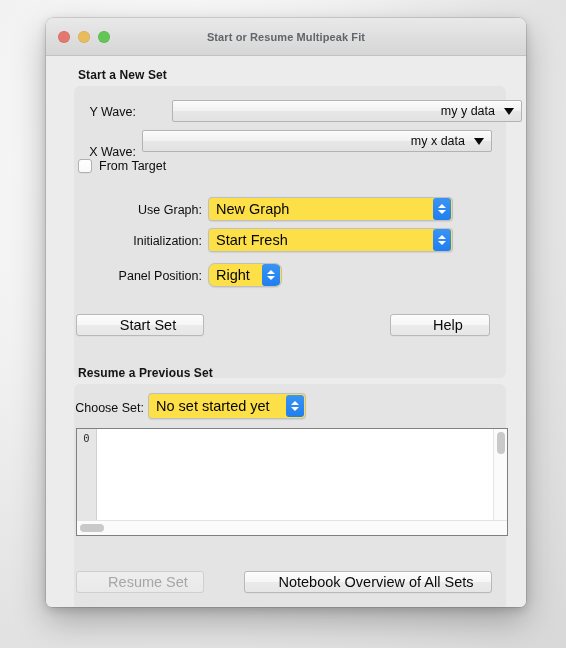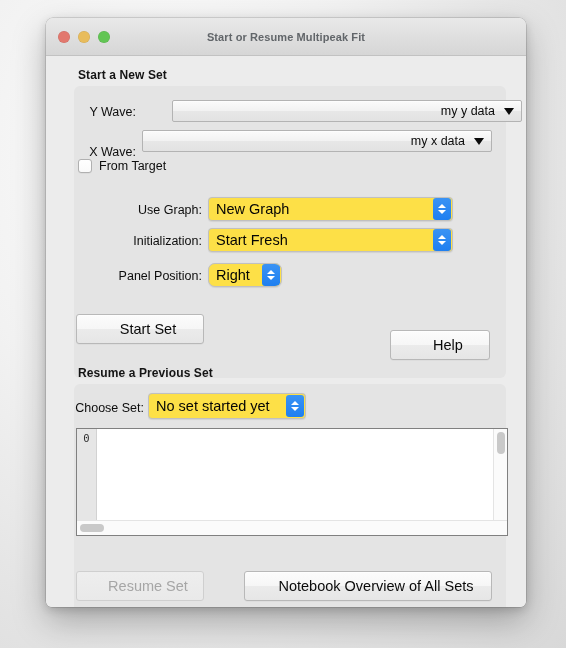--- a/index.html
+++ b/index.html
@@ -177,21 +177,21 @@
     width: 0; height: 0;
     border-left: 4px solid transparent;
     border-right: 4px solid transparent;
   }
   .chev-up { border-bottom: 4px solid #ffffff; }
   .chev-dn { border-top: 4px solid #ffffff; }
 
   
   .pushbtn {
     position: absolute;
-    height: 30px;
+    height: 22px;
     background: linear-gradient(to bottom, #fcfcfc 0%, #f6f6f6 50%, #ebebeb 51%, #e6e6e6 100%);
     border: 1px solid #b8b8b8;
     border-radius: 3px;
     display: flex;
     align-items: center;
     justify-content: center;
     font-size: 14.5px;
     color: #0a0a0a;
     white-space: nowrap;
     box-shadow: 0 1px 0 rgba(255,255,255,0.7) inset, 0 0.5px 0.5px rgba(0,0,0,0.06);
@@ -318,21 +318,21 @@
     <span class="lbl" style="left:38px; top:213px; width:118px;">Panel Position:</span>
     <div class="popup" style="left:162px; top:207px; width:74px;border-radius:7px;">
       <span class="pu-text">Right</span>
       <span class="pu-chev">
         <span class="chev-up"></span>
           <span class="chev-dn"></span>
       </span>
     </div>
 
     <div class="pushbtn" style="left:30px; top:258px; width:128px;">Start Set</div>
-    <div class="pushbtn" style="left:344px; top:258px; width:100px;margin-top:16px;">Help</div>
+    <div class="pushbtn" style="left:344px; top:258px; width:100px;">Help</div>
 
     <span class="section-title" style="left:32px; top:310px;">Resume a Previous Set</span>
 
     <div class="groupbox" style="left:28px; top:328px; width:432px; height:246px;"></div>
 
     <span class="lbl" style="left:22px; top:345px; width:76px;">Choose Set:</span>
     <div class="popup" style="left:102px; top:337px; width:158px; height:26px;">
       <span class="pu-text">No set started yet</span>
       <span class="pu-chev">
         <span class="chev-up"></span>

